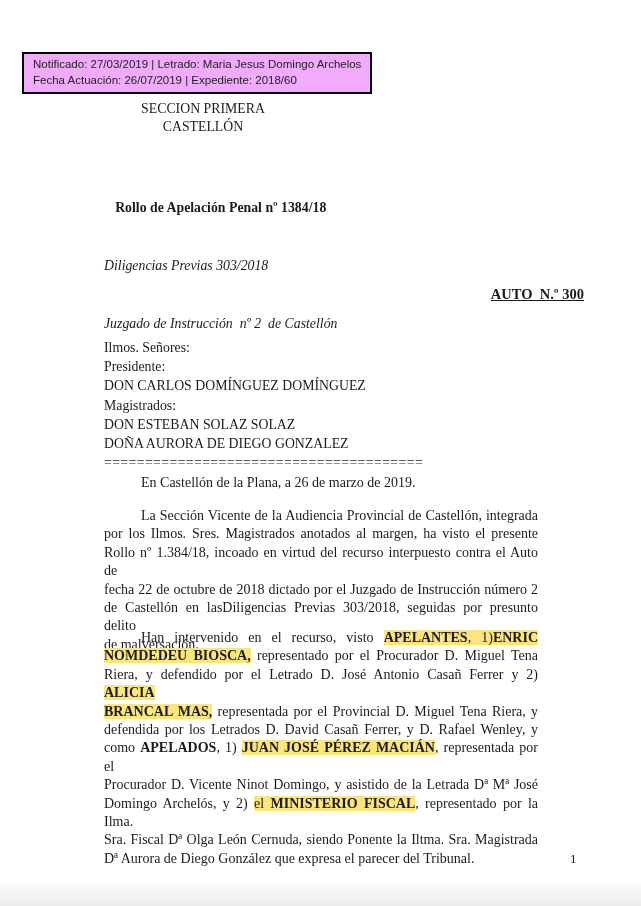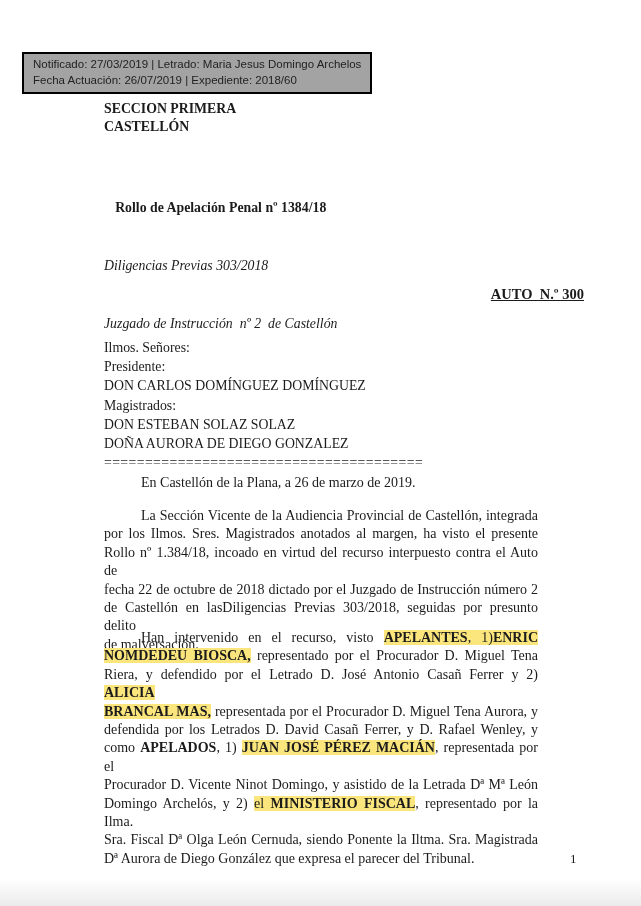--- a/index.html
+++ b/index.html
@@ -9,31 +9,31 @@
   }
   .bottom-fade {
     position:absolute; left:0; right:0; bottom:0; height:28px;
     background:linear-gradient(to bottom, rgba(0,0,0,0), rgba(0,0,0,0.08));
     pointer-events:none;
   }
 
   
   .banner {
     position:absolute; left:22px; top:52px; z-index:5;
-    background:#a3a3a3; border:2px solid #000000;
+    background:#f0abfc; border:2px solid #000000;
     padding:3px 9px 4px 9px;
     font-family:"Liberation Sans", sans-serif;
     font-size:11.5px; line-height:15.5px; color:#222222;
     white-space:nowrap;
   }
 
   
   .court-header {
     position:absolute; left:104px; top:81px; width:198px; z-index:1;
-    text-align:left; font-weight:bold; font-size:13.8px; line-height:18.6px;
+    text-align:center; font-weight:normal; font-size:13.8px; line-height:18.6px;
     white-space:nowrap;
   }
 
   .case-ref {
     position:absolute; left:104px; top:160px;
     font-size:13.8px; line-height:19.2px; white-space:pre;
   }
   .case-ref .rollo { font-weight:bold;text-align:center; }
   .case-ref .ital  { font-style:italic; }
 
@@ -116,24 +116,24 @@
       <div class="line"><span>Rollo nº 1.384/18, incoado en virtud del recurso interpuesto contra el Auto de</span></div>
       <div class="line"><span>fecha 22 de octubre de 2018 dictado por el Juzgado de Instrucción número 2</span></div>
       <div class="line"><span>de Castellón en lasDiligencias Previas 303/2018, seguidas por presunto delito</span></div>
       <div class="line last"><span>de malversación.</span></div>
     </div>
 
   <div class="para para-parties">
       <div class="line first"><span>Han intervenido en el recurso, visto </span><span class="b hl">APELANTES</span><span class="hl">, 1)</span><span class="b hl">ENRIC</span></div>
       <div class="line"><span class="b hl">NOMDEDEU BIOSCA,</span><span> representado por el Procurador D. Miguel Tena</span></div>
       <div class="line"><span>Riera, y defendido por el Letrado D. José Antonio Casañ Ferrer y 2) </span><span class="b hl">ALICIA</span></div>
-      <div class="line"><span class="b hl">BRANCAL MAS,</span><span> representada por el Procurador D. Miguel Tena Aurora, y</span></div>
+      <div class="line"><span class="b hl">BRANCAL MAS,</span><span> representada por el Provincial D. Miguel Tena Riera, y</span></div>
       <div class="line"><span>defendida por los Letrados D. David Casañ Ferrer, y D. Rafael Wenley, y</span></div>
       <div class="line"><span>como </span><span class="b">APELADOS</span><span>, 1) </span><span class="b hl">JUAN JOSÉ PÉREZ MACIÁN</span><span>, representada por el</span></div>
-      <div class="line"><span>Procurador D. Vicente Ninot Domingo, y asistido de la Letrada Dª Mª León</span></div>
+      <div class="line"><span>Procurador D. Vicente Ninot Domingo, y asistido de la Letrada Dª Mª José</span></div>
       <div class="line"><span>Domingo Archelós, y 2) </span><span class="hl">el </span><span class="b hl">MINISTERIO FISCAL</span><span>, representado por la Ilma.</span></div>
       <div class="line"><span>Sra. Fiscal Dª Olga León Cernuda, siendo Ponente la Iltma. Sra. Magistrada</span></div>
       <div class="line last"><span>Dª Aurora de Diego González que expresa el parecer del Tribunal.</span></div>
     </div>
 
   <div class="page-number">1</div>
 
   <div class="bottom-fade"></div>
 </div>
 

